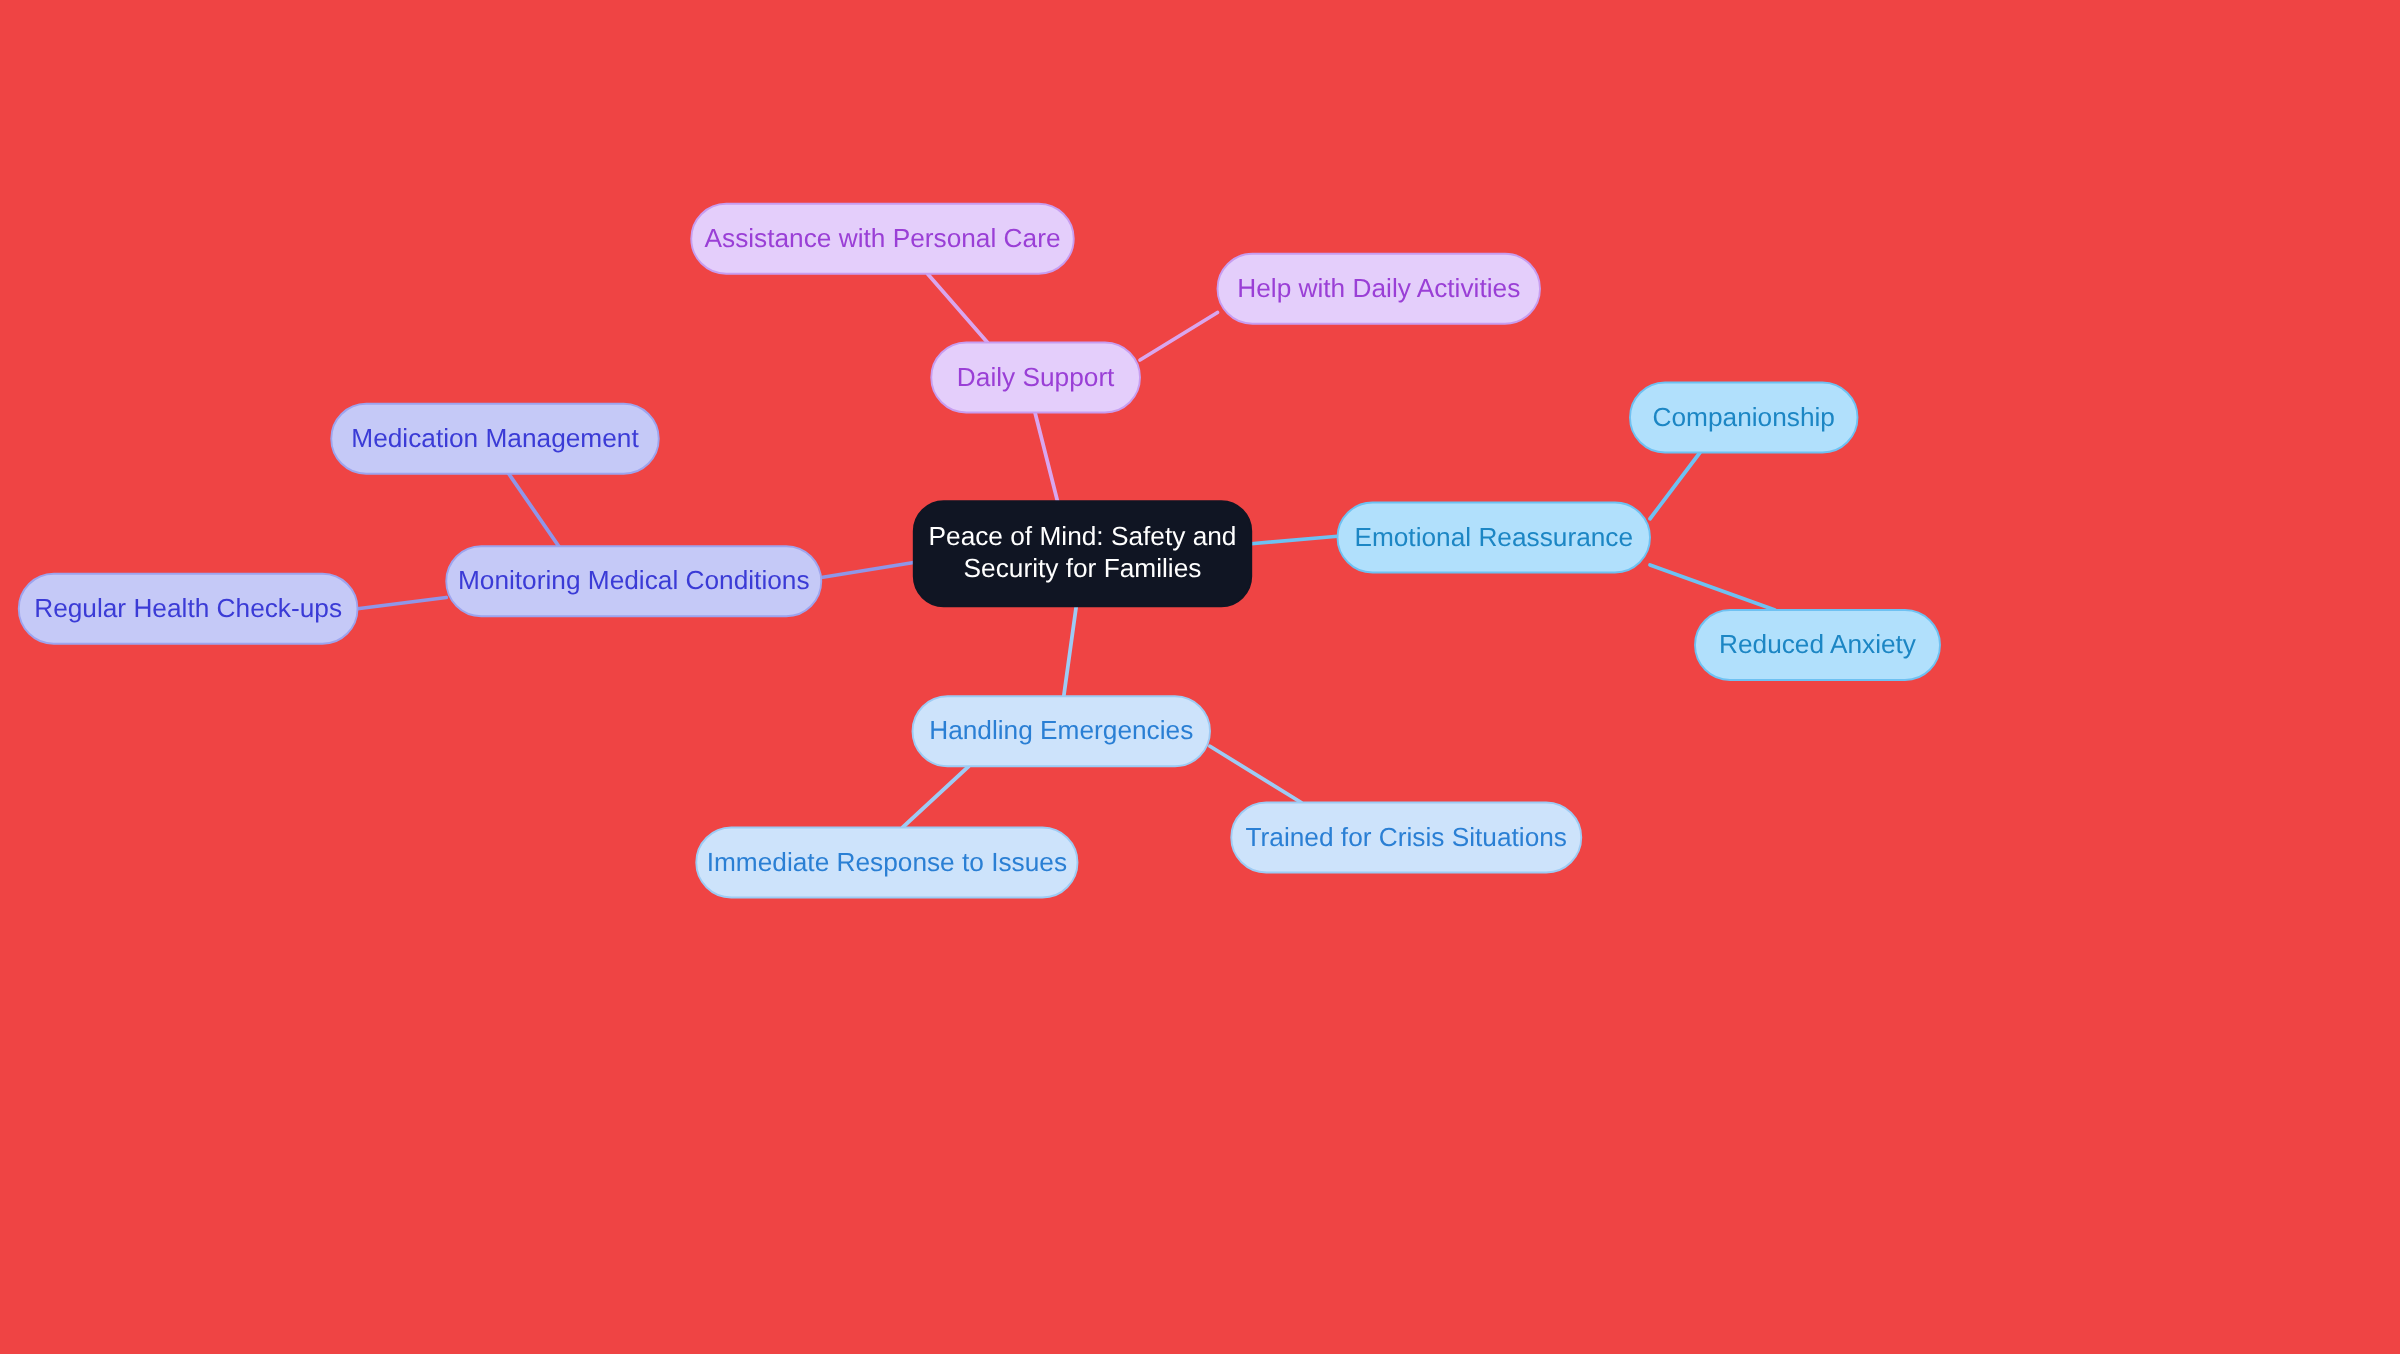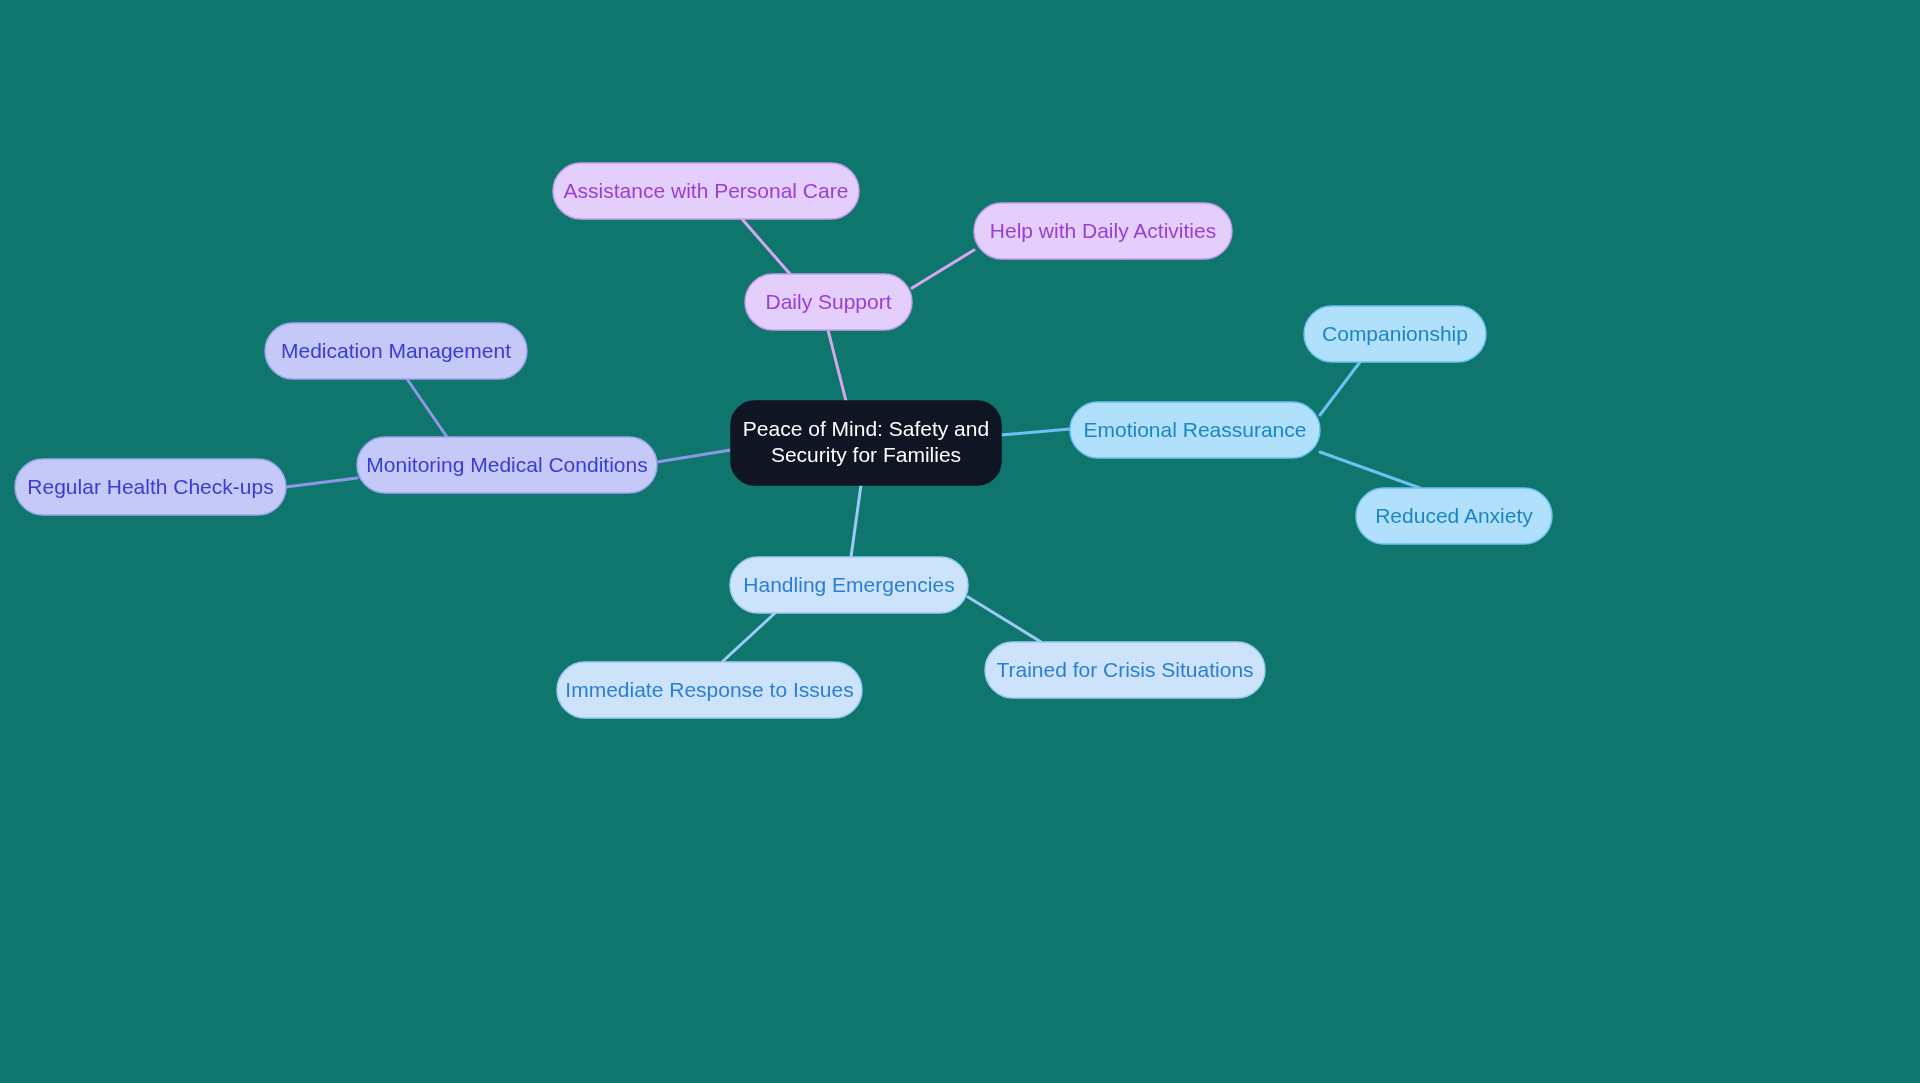--- a/index.html
+++ b/index.html
@@ -10,21 +10,21 @@
   body {
     width: 1920px;
     height: 1083px;
     overflow: hidden;
     font-family: "Liberation Sans", sans-serif;
   }
   #mindmap-root {
     position: relative;
     width: 1920px;
     height: 1083px;
-    background: #0f766e;
+    background: #ef4444;
   }
   svg.canvas {
     position: absolute;
     top: 0;
     left: 0;
     width: 1920px;
     height: 1083px;
   }
   .edge {
     fill: none;

